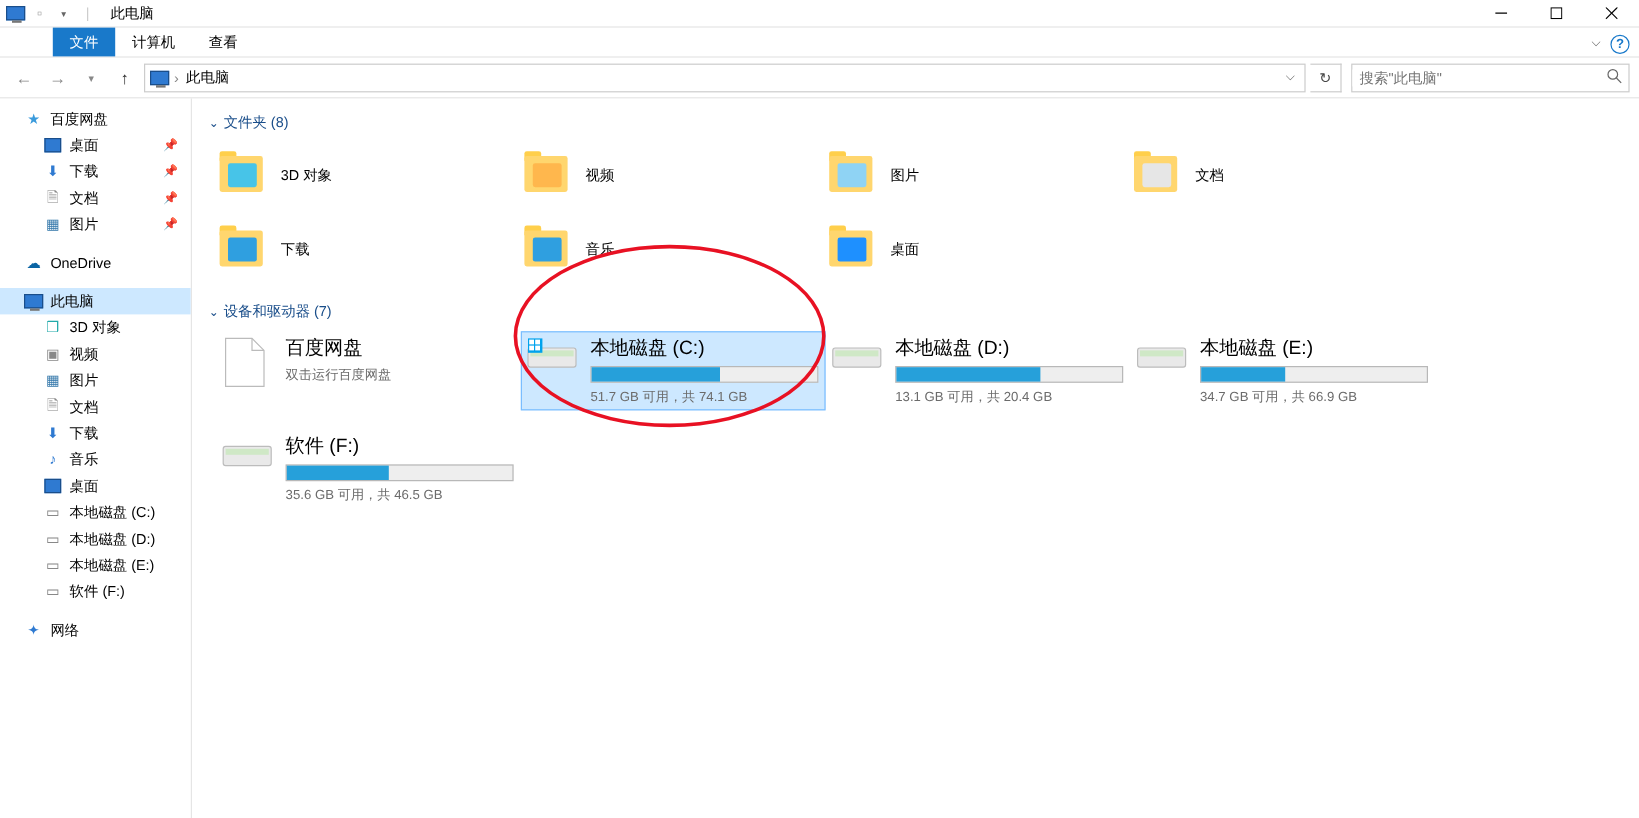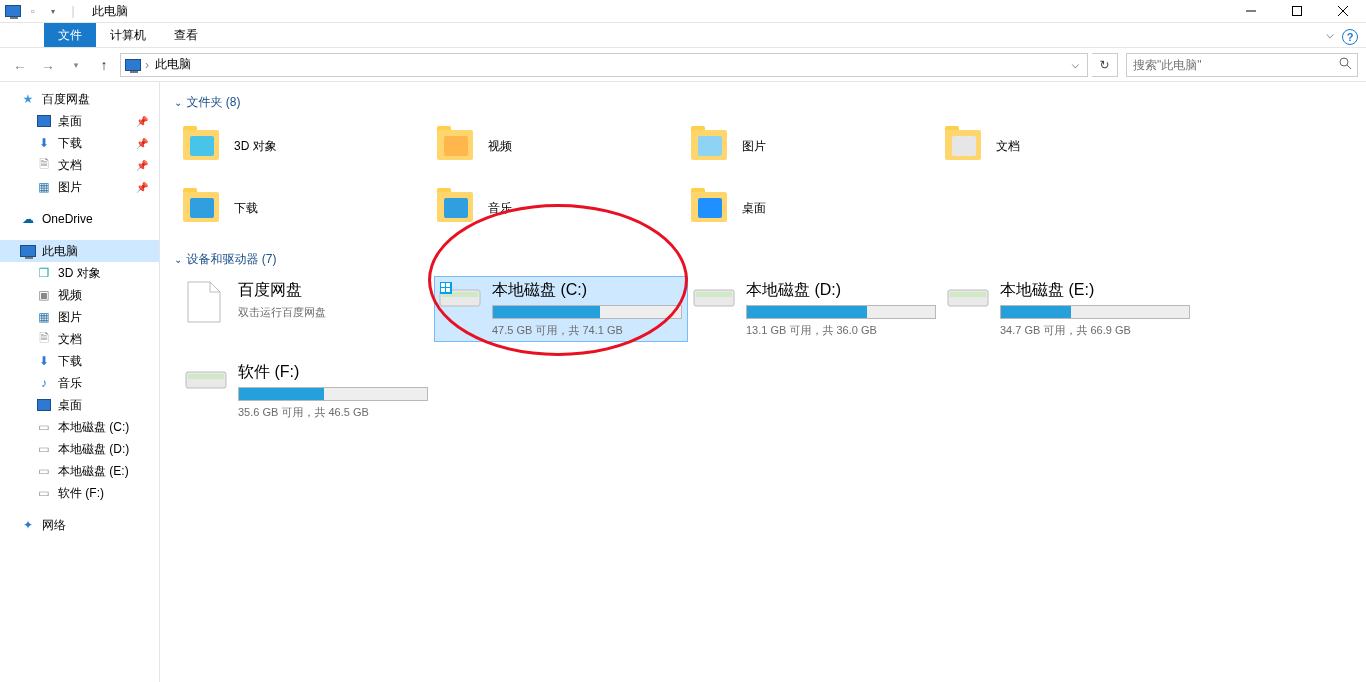--- a/index.html
+++ b/index.html
@@ -328,34 +328,34 @@
               <rect x="3" y="3" width="4" height="4" fill="#fff"></rect>
               <rect x="8" y="3" width="4" height="4" fill="#fff"></rect>
               <rect x="3" y="8" width="4" height="4" fill="#fff"></rect>
               <rect x="8" y="8" width="4" height="4" fill="#fff"></rect>
             </svg></div>
           <div class="drive-body">
             <div class="drive-name">本地磁盘 (C:)</div>
             <div class="drive-bar">
               <div class="drive-bar-fill" style="width: 57%;"></div>
             </div>
-            <div class="drive-info">47.5 GB 可用，共 74.1 GB</div>
+            <div class="drive-info">51.7 GB 可用，共 74.1 GB</div>
           </div>
         </div>
         <div class="drive-item">
           <div class="drive-icon"><svg class="hdd-svg" viewBox="0 0 44 30">
               <rect x="2" y="10" width="40" height="16" rx="2" fill="#e9e9e9" stroke="#bcbcbc"></rect>
               <rect x="4" y="12" width="36" height="5" fill="#cfe8c6"></rect>
             </svg></div>
           <div class="drive-body">
             <div class="drive-name">本地磁盘 (D:)</div>
             <div class="drive-bar">
               <div class="drive-bar-fill" style="width: 64%;"></div>
             </div>
-            <div class="drive-info">13.1 GB 可用，共 36.0 GB</div>
+            <div class="drive-info">13.1 GB 可用，共 20.4 GB</div>
           </div>
         </div>
         <div class="drive-item">
           <div class="drive-icon"><svg class="hdd-svg" viewBox="0 0 44 30">
               <rect x="2" y="10" width="40" height="16" rx="2" fill="#e9e9e9" stroke="#bcbcbc"></rect>
               <rect x="4" y="12" width="36" height="5" fill="#cfe8c6"></rect>
             </svg></div>
           <div class="drive-body">
             <div class="drive-name">本地磁盘 (E:)</div>
             <div class="drive-bar">

